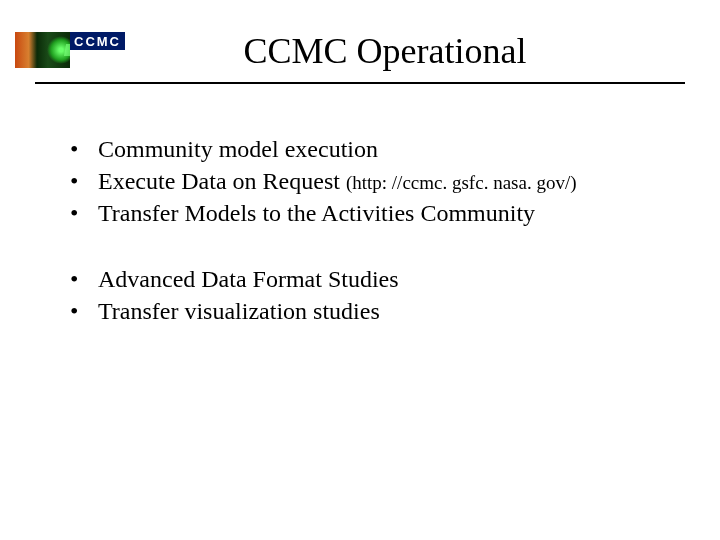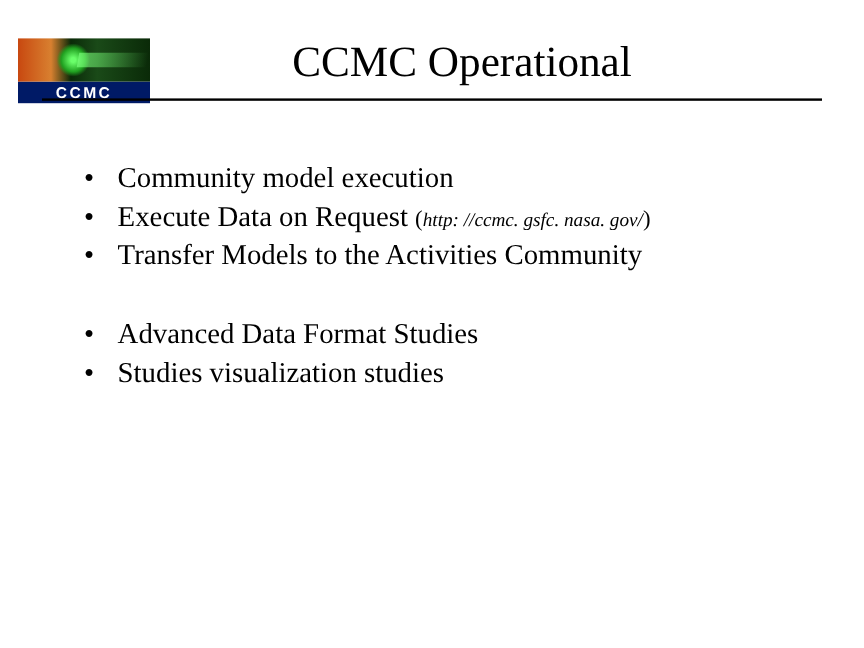--- a/index.html
+++ b/index.html
@@ -14,21 +14,20 @@
       font-family: "Times New Roman", Times, serif;
       position: relative;
     }
     .logo {
       position: absolute;
       left: 15px;
       top: 32px;
       width: 110px;
       height: 54px;
       display: flex;
-      flex-direction: column;
     }
     .logo-top {
       width: 100%;
       height: 36px;
       background: linear-gradient(to right, #c84810 0%, #d88030 25%, #0a2a08 40%, #1a4a18 60%, #0a2a08 100%);
       position: relative;
       overflow: hidden;
     }
     .logo-top::before {
       content: "";
@@ -97,22 +96,21 @@
       content: "•";
       position: absolute;
       left: 0;
       top: 0;
       font-size: 24px;
     }
     .paren {
       font-size: 19px;
     }
     .url-text {
-      font-size: 16px;
-      font-style: italic;
+      font-size: 19px;
     }
   </style>
 </head>
 <body>
 
 <div class="logo">
   <div class="logo-top"></div>
   <div class="logo-bottom">CCMC</div>
 </div>
 
@@ -123,15 +121,15 @@
 
 <div class="content">
   <div class="bullet-group">
     <div class="bullet-item">Community model execution</div>
     <div class="bullet-item"><span>Execute Data on Request </span><span class="paren">(</span><span class="url-text">http: //ccmc. gsfc. nasa. gov/</span><span class="paren">)</span></div>
     <div class="bullet-item">Transfer Models to the Activities Community</div>
   </div>
 
   <div class="bullet-group">
     <div class="bullet-item">Advanced Data Format Studies</div>
-    <div class="bullet-item">Studies visualization studies</div>
+    <div class="bullet-item">Transfer visualization studies</div>
   </div>
 </div>
 
 </body></html>

